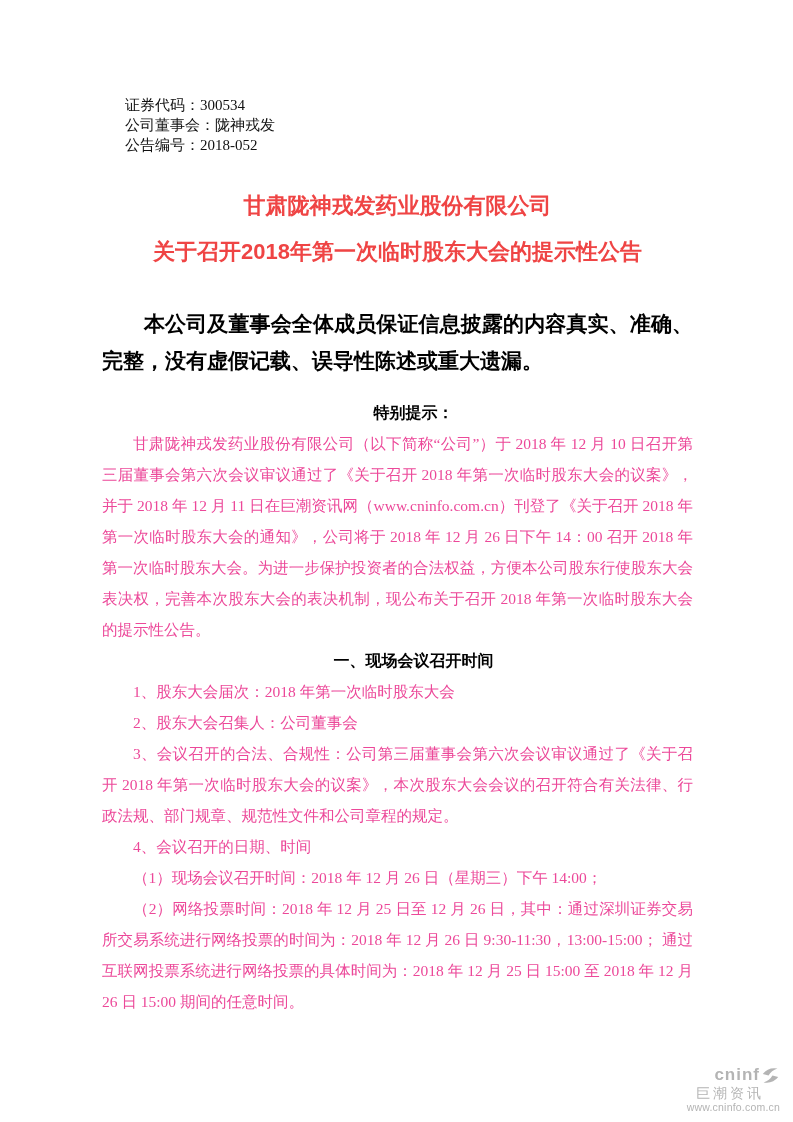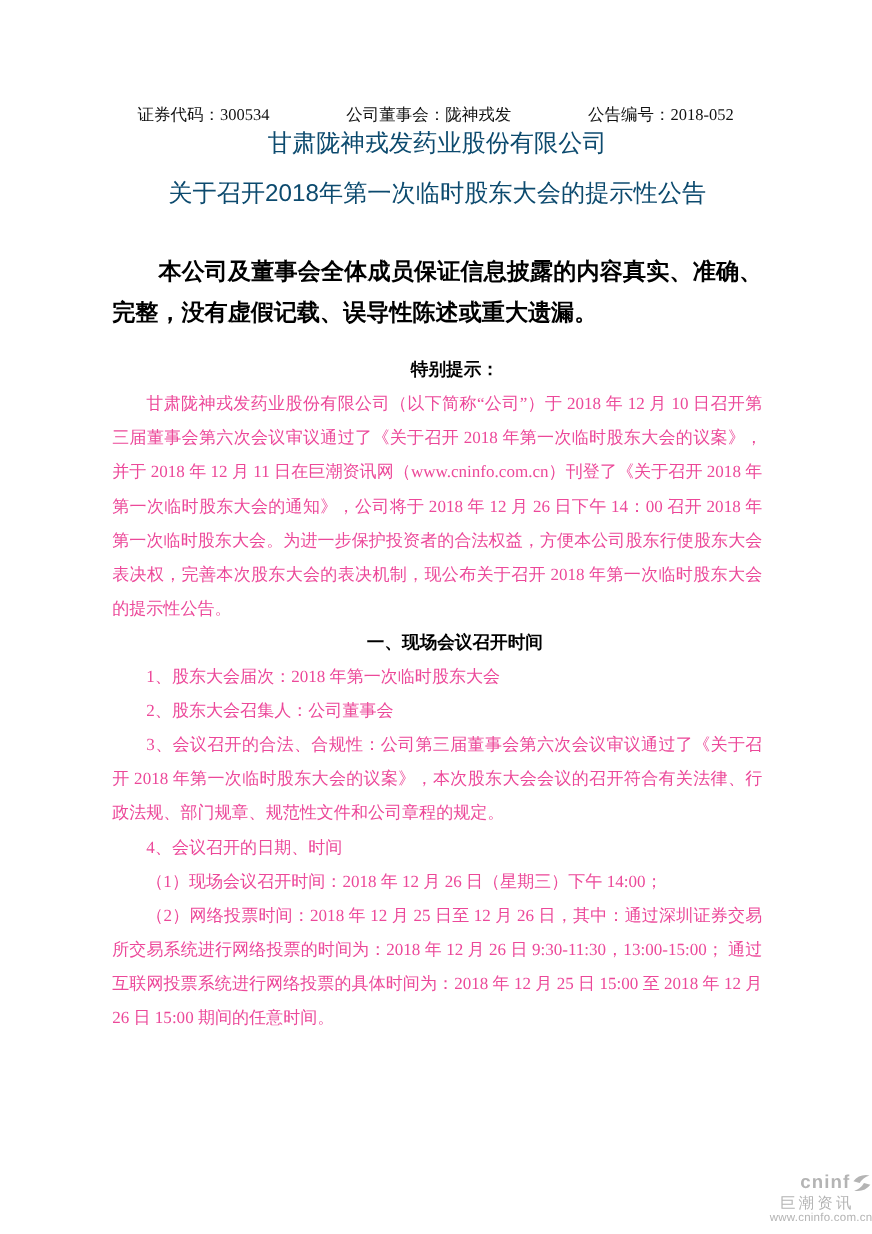--- a/index.html
+++ b/index.html
@@ -19,30 +19,32 @@
     color: #111111;
     font-family: "Liberation Serif", "DejaVu Serif", serif;
   }
   .doc-header {
     display: flex;
     justify-content: space-between;
     align-items: baseline;
     padding: 0 26px 0 23px;
     font-size: 15px;
     line-height: 20px;
+    margin-bottom: 36px;
     white-space: nowrap;
+    flex-direction: column;
   }
   .title {
     text-align: center;
     font-family: "Liberation Sans", "DejaVu Sans", sans-serif;
-    font-weight: normal;
+    font-weight: bold;
     font-size: 22px;
     line-height: 30px;
     margin: 0;
-    color: #0c4a6e;
+    color: #ef4444;
   }
   .title-line2 {
     margin-top: 16px;
   }
   .declaration {
     margin: 38px 0 18px 0;
     font-family: "Liberation Sans", "DejaVu Sans", sans-serif;
     font-weight: bold;
     font-size: 21px;
     line-height: 37px;
@@ -66,21 +68,21 @@
   .body-para {
     font-size: 15.5px;
     line-height: 31px;
     text-indent: 2em;
     text-align: justify;
     margin: 0;
     color: #ec4899;
   }
   .watermark {
     position: absolute;
-    right: 0;
+    right: 13px;
     bottom: 8px;
     text-align: right;
     color: #b4b4b4;
     font-family: "Liberation Sans", "DejaVu Sans", sans-serif;
     line-height: 1.1;
   }
   .wm-logo-row {
     display: flex;
     align-items: center;
     justify-content: flex-end;

